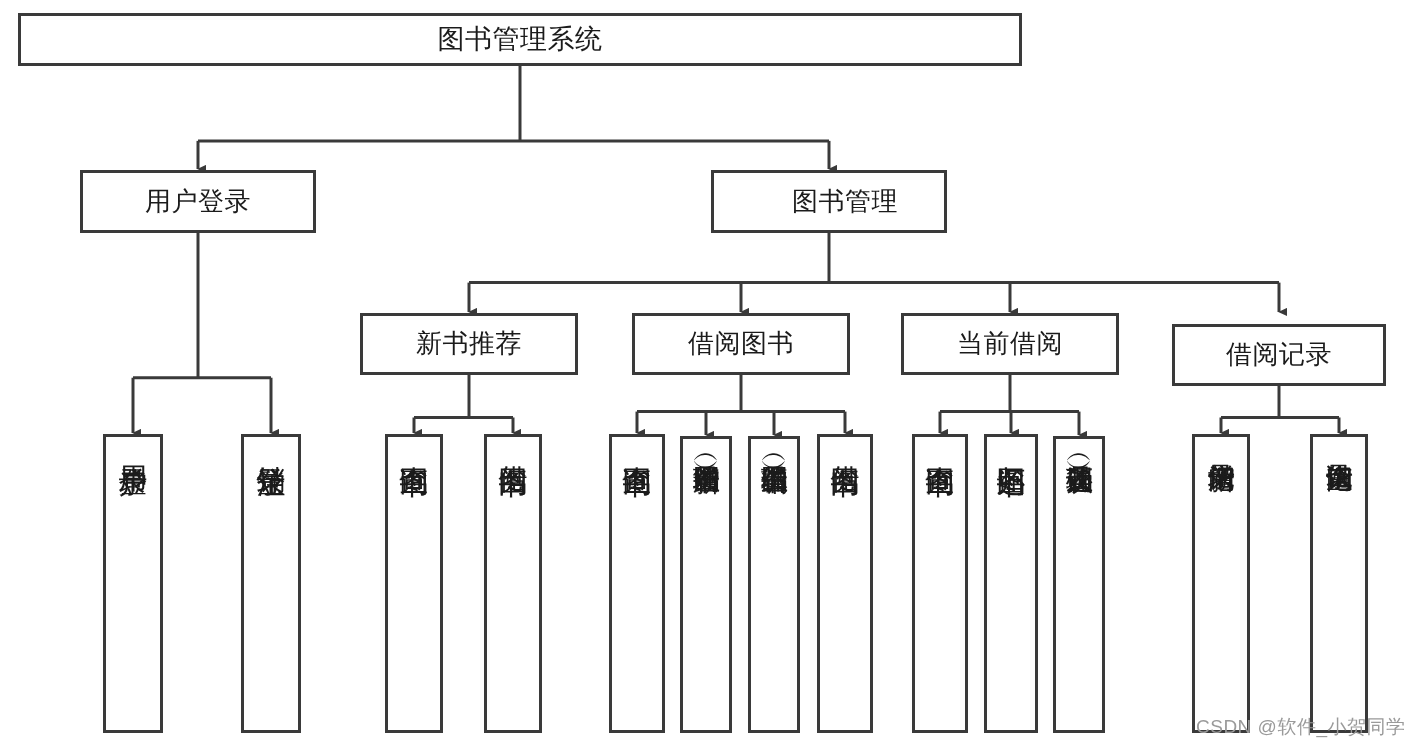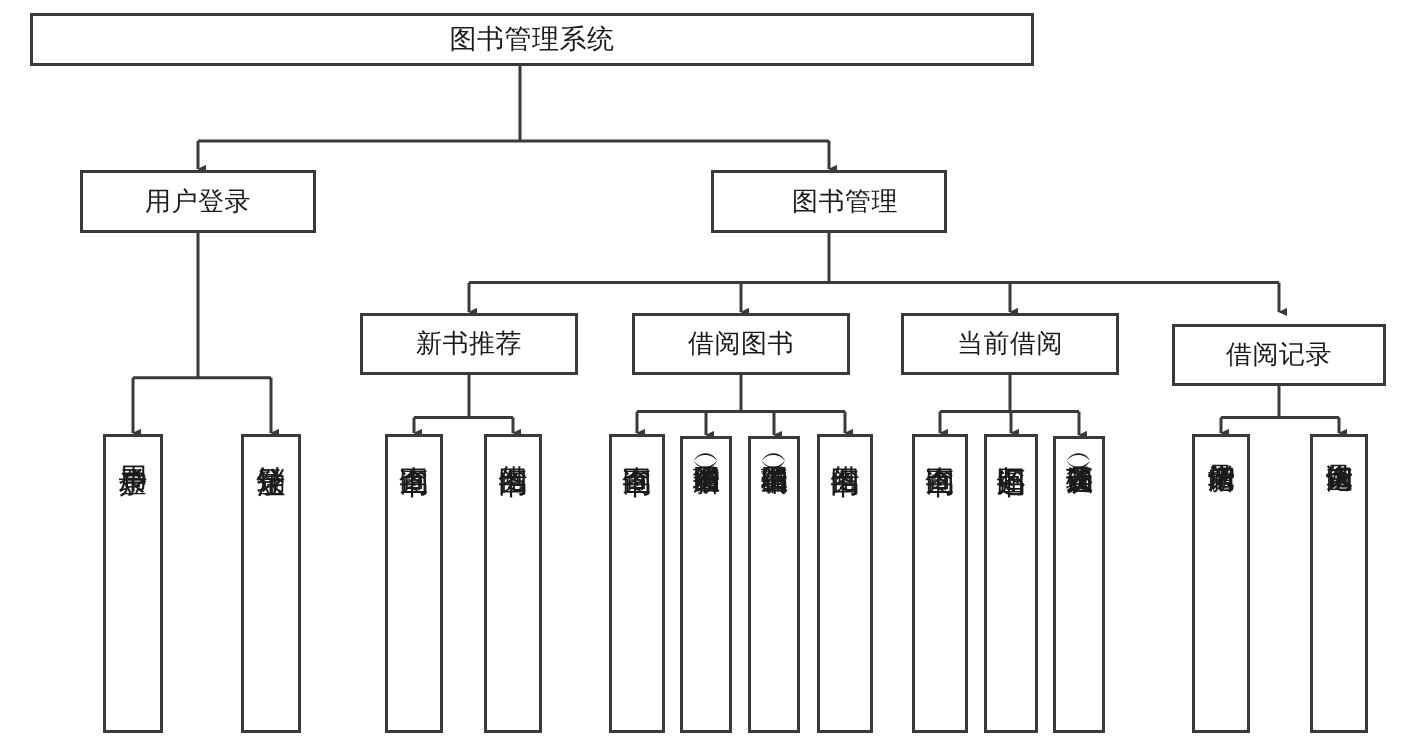--- a/index.html
+++ b/index.html
@@ -115,21 +115,21 @@
         <line x1="1011" y1="411.58" x2="1011" y2="433" stroke="#3a3a3a" stroke-width="3" marker-end="url(#arrowhead)"></line>
         <line x1="1079" y1="411.58" x2="1079" y2="435" stroke="#3a3a3a" stroke-width="3" marker-end="url(#arrowhead)"></line>
         <line x1="1279" y1="375" x2="1279" y2="417.48" stroke="#3a3a3a" stroke-width="3"></line>
         <line x1="1221" y1="417.48" x2="1339" y2="417.48" stroke="#3a3a3a" stroke-width="3"></line>
         <line x1="1221" y1="417.48" x2="1221" y2="433" stroke="#3a3a3a" stroke-width="3" marker-end="url(#arrowhead)"></line>
         <line x1="1339" y1="417.48" x2="1339" y2="433" stroke="#3a3a3a" stroke-width="3" marker-end="url(#arrowhead)"></line>
       </g>
   </svg>
 
   <div id="node-layer">
-      <div class="node root horizontal" style="left: 30px; top: 13px; width: 1004px; height: 53px;">
+      <div class="node root horizontal" style="left: 18px; top: 13px; width: 1004px; height: 53px;">
         <span class="node-label">图书管理系统</span>
       </div>
       <div class="node horizontal" style="left: 80px; top: 170px; width: 236px; height: 63px;">
         <span class="node-label">用户登录</span>
       </div>
       <div class="node horizontal" style="left: 711px; top: 170px; width: 236px; height: 63px; padding-left: 32px;">
         <span class="node-label">图书管理</span>
       </div>
       <div class="node horizontal" style="left: 360px; top: 313px; width: 218px; height: 62px; font-family: Liberation Serif, serif;">
         <span class="node-label">新书推荐</span>
@@ -177,14 +177,15 @@
         <span class="node-label">确认归还（管理员）</span>
       </div>
       <div class="node vertical compact" style="left: 1192px; top: 434px; width: 58px; height: 299px;">
         <span class="node-label">新增借阅记录</span>
       </div>
       <div class="node vertical compact" style="left: 1310px; top: 434px; width: 58px; height: 299px;">
         <span class="node-label">查询借阅记录</span>
       </div>
     </div>
 
+  <div class="watermark" style="left: 1196px; top: 714px;">CSDN @软件_小贺同学</div>
 
 </div>
 
 </body></html>

